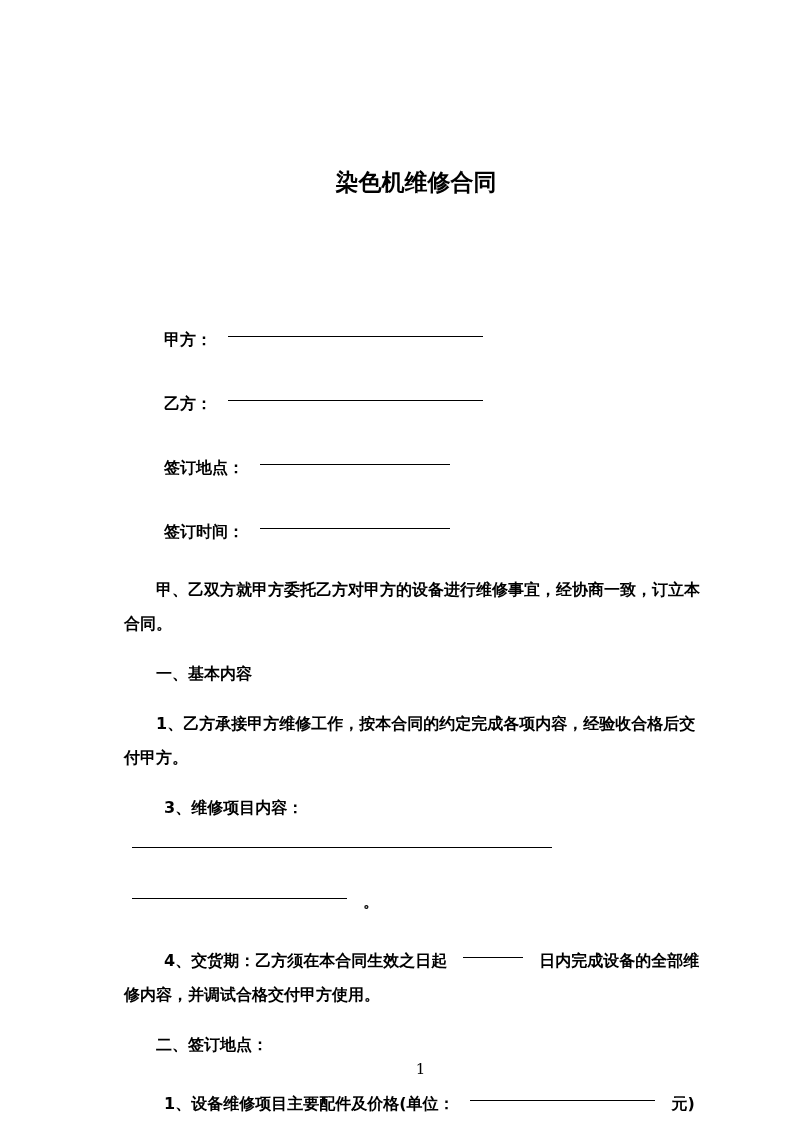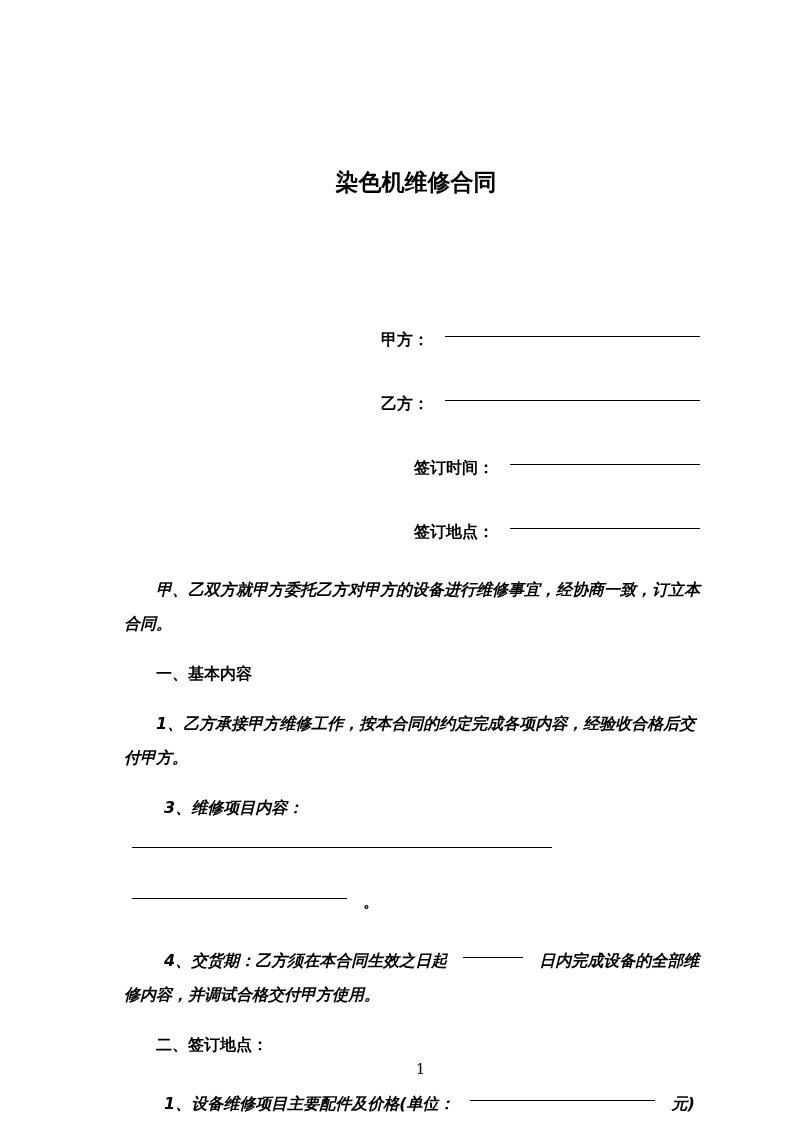--- a/index.html
+++ b/index.html
@@ -22,26 +22,24 @@
     text-align: center;
     font-size: 23px;
     line-height: 30px;
     margin-bottom: 117px;
     font-weight: bold;
   }
   .field-row {
     text-indent: 2em;
     margin-bottom: 21px;
     white-space: nowrap;
-    text-align: right;
   }
   .para {
     text-indent: 2em;
     margin-bottom: 16px;
-    font-style: italic;
   }
   .cont-line {
     margin-bottom: 16px;
   }
   .heading {
     text-indent: 2em;
     margin-bottom: 16px;
   }
   .blank {
     display: inline-block;
@@ -69,25 +67,25 @@
 
   <div class="field-row">
     <span>甲方：</span><span class="blank" style="width:255px"></span>
   </div>
 
   <div class="field-row">
     <span>乙方：</span><span class="blank" style="width:255px"></span>
   </div>
 
   <div class="field-row">
-    <span>签订时间：</span><span class="blank" style="width:190px"></span>
+    <span>签订地点：</span><span class="blank" style="width:190px"></span>
   </div>
 
   <div class="field-row">
-    <span>签订地点：</span><span class="blank" style="width:190px"></span>
+    <span>签订时间：</span><span class="blank" style="width:190px"></span>
   </div>
 
   <p class="para" style="margin-top:24px">甲、乙双方就甲方委托乙方对甲方的设备进行维修事宜，经协商一致，订立本合同。</p>
 
   <p class="heading">一、基本内容</p>
 
   <p class="para">1、乙方承接甲方维修工作，按本合同的约定完成各项内容，经验收合格后交付甲方。</p>
 
   <div class="para" style="margin-bottom:0">
     <span>3、维修项目内容：</span><span class="blank" style="width:420px"></span>

